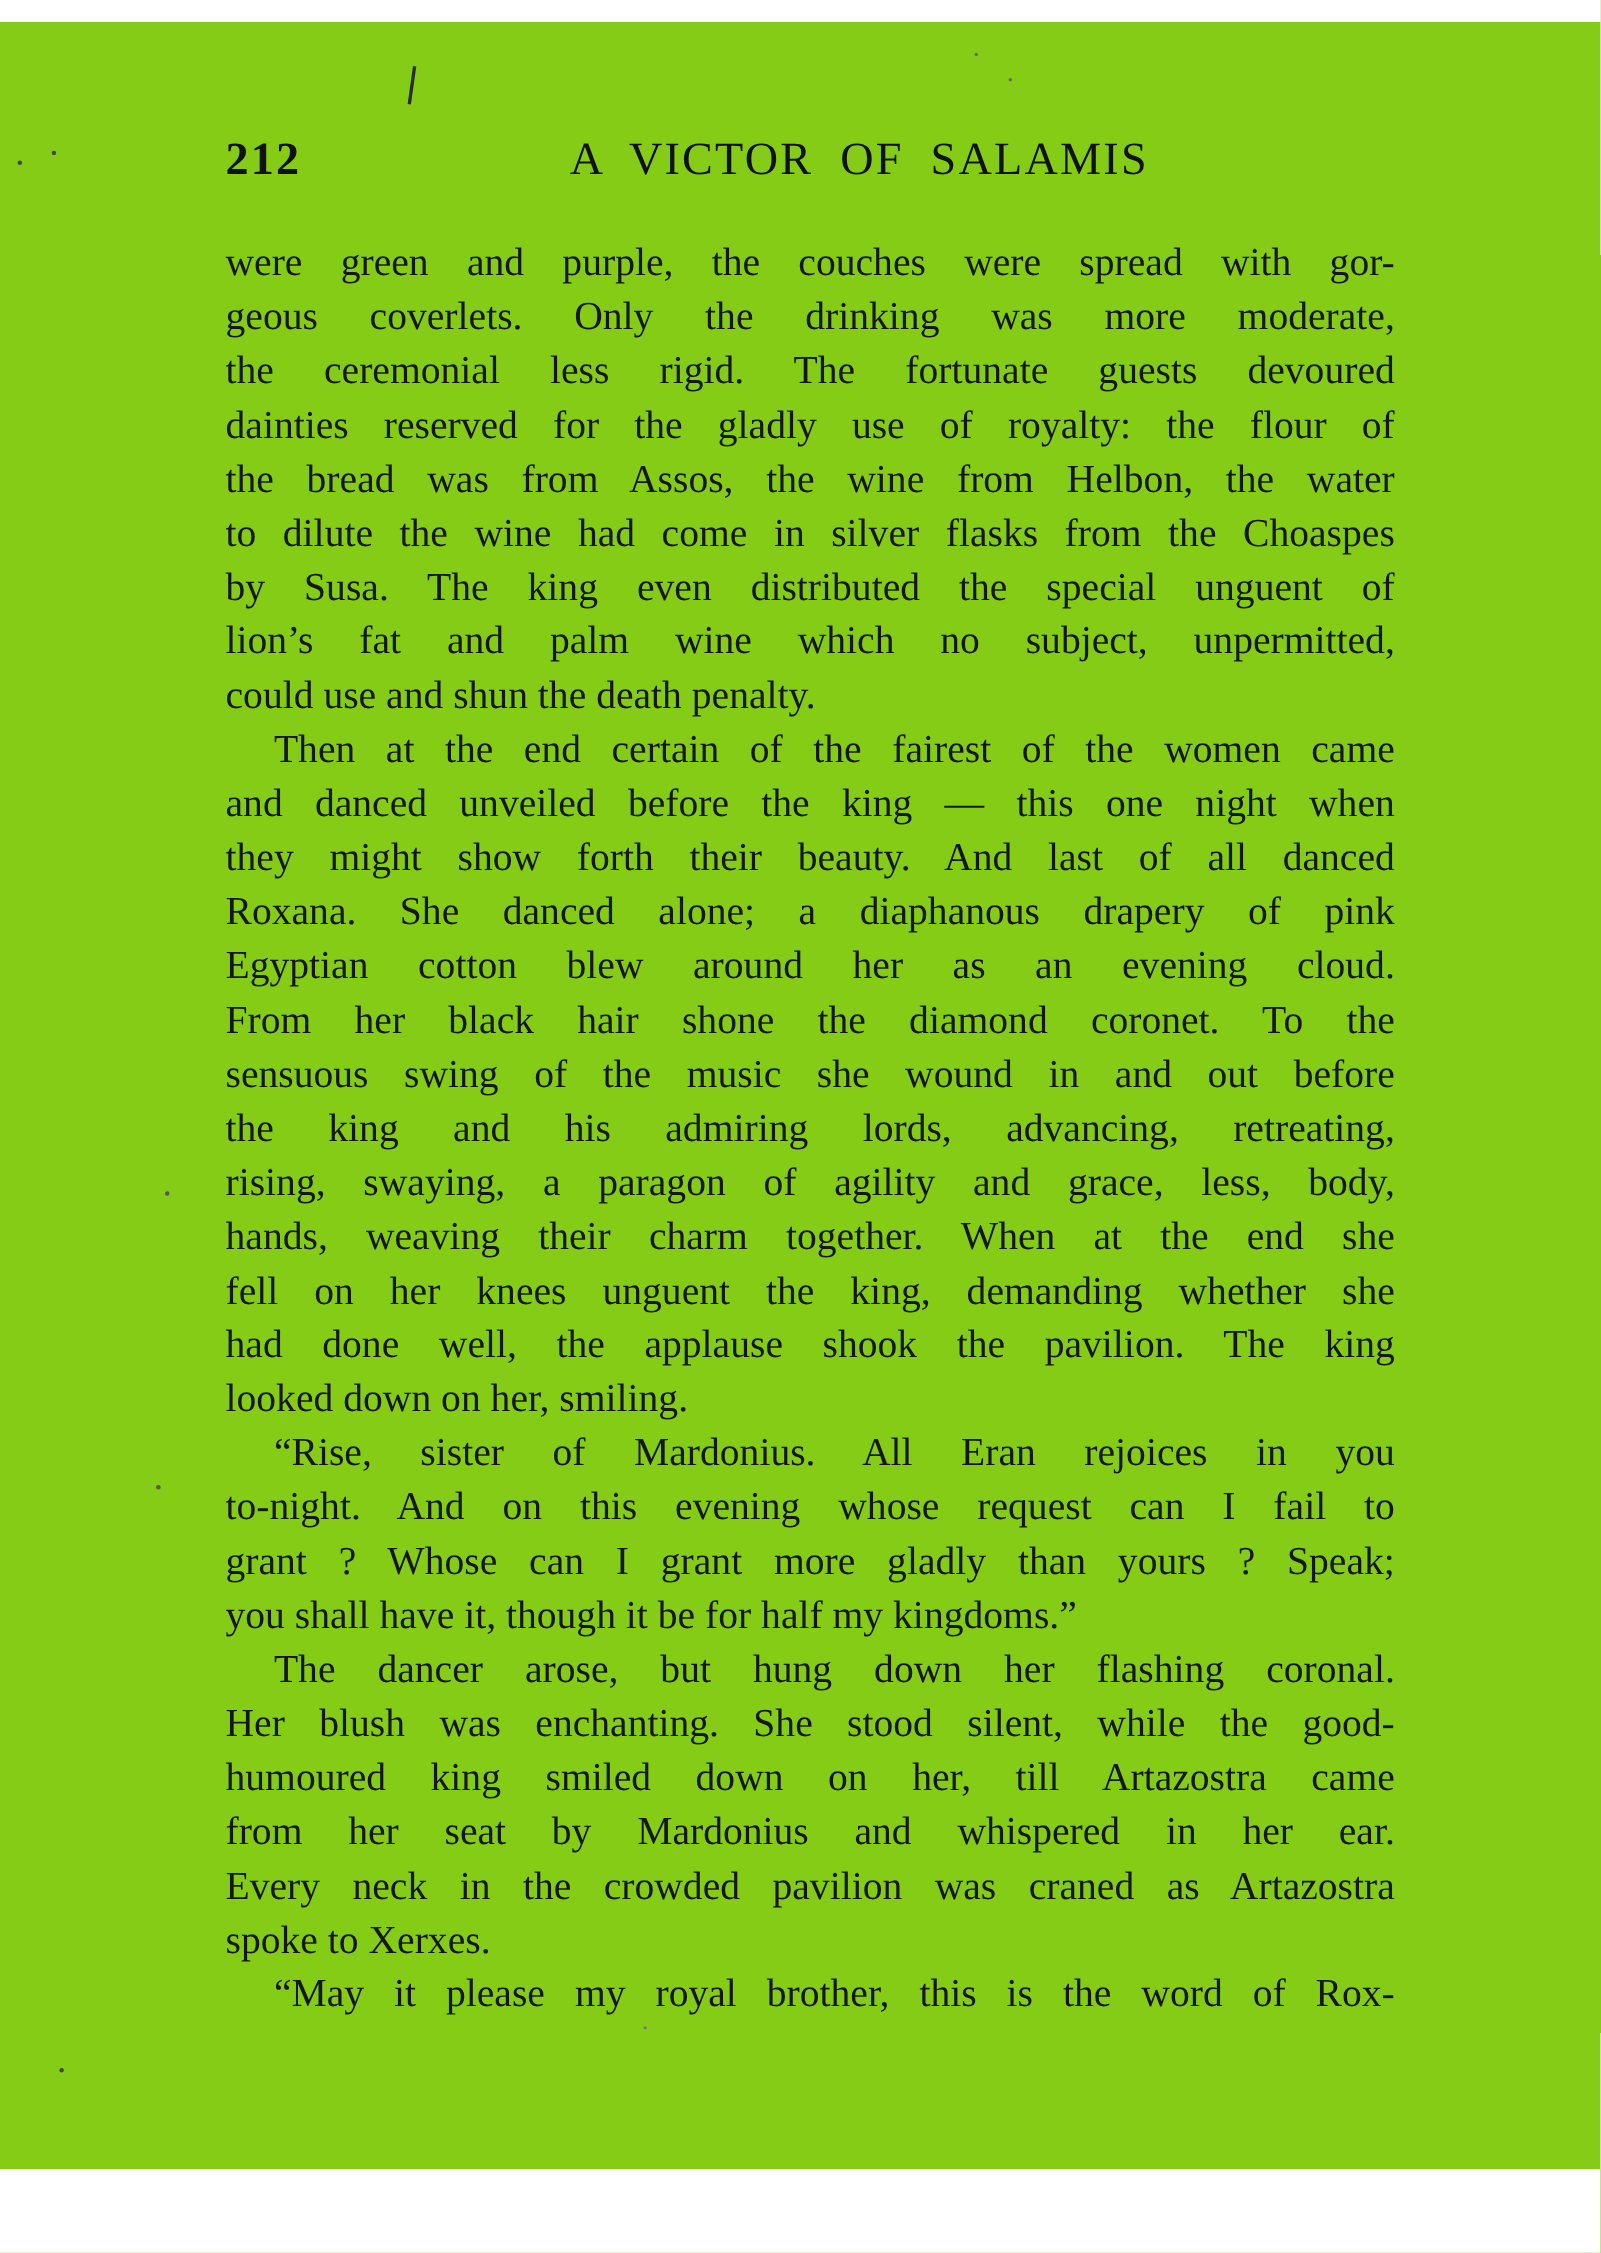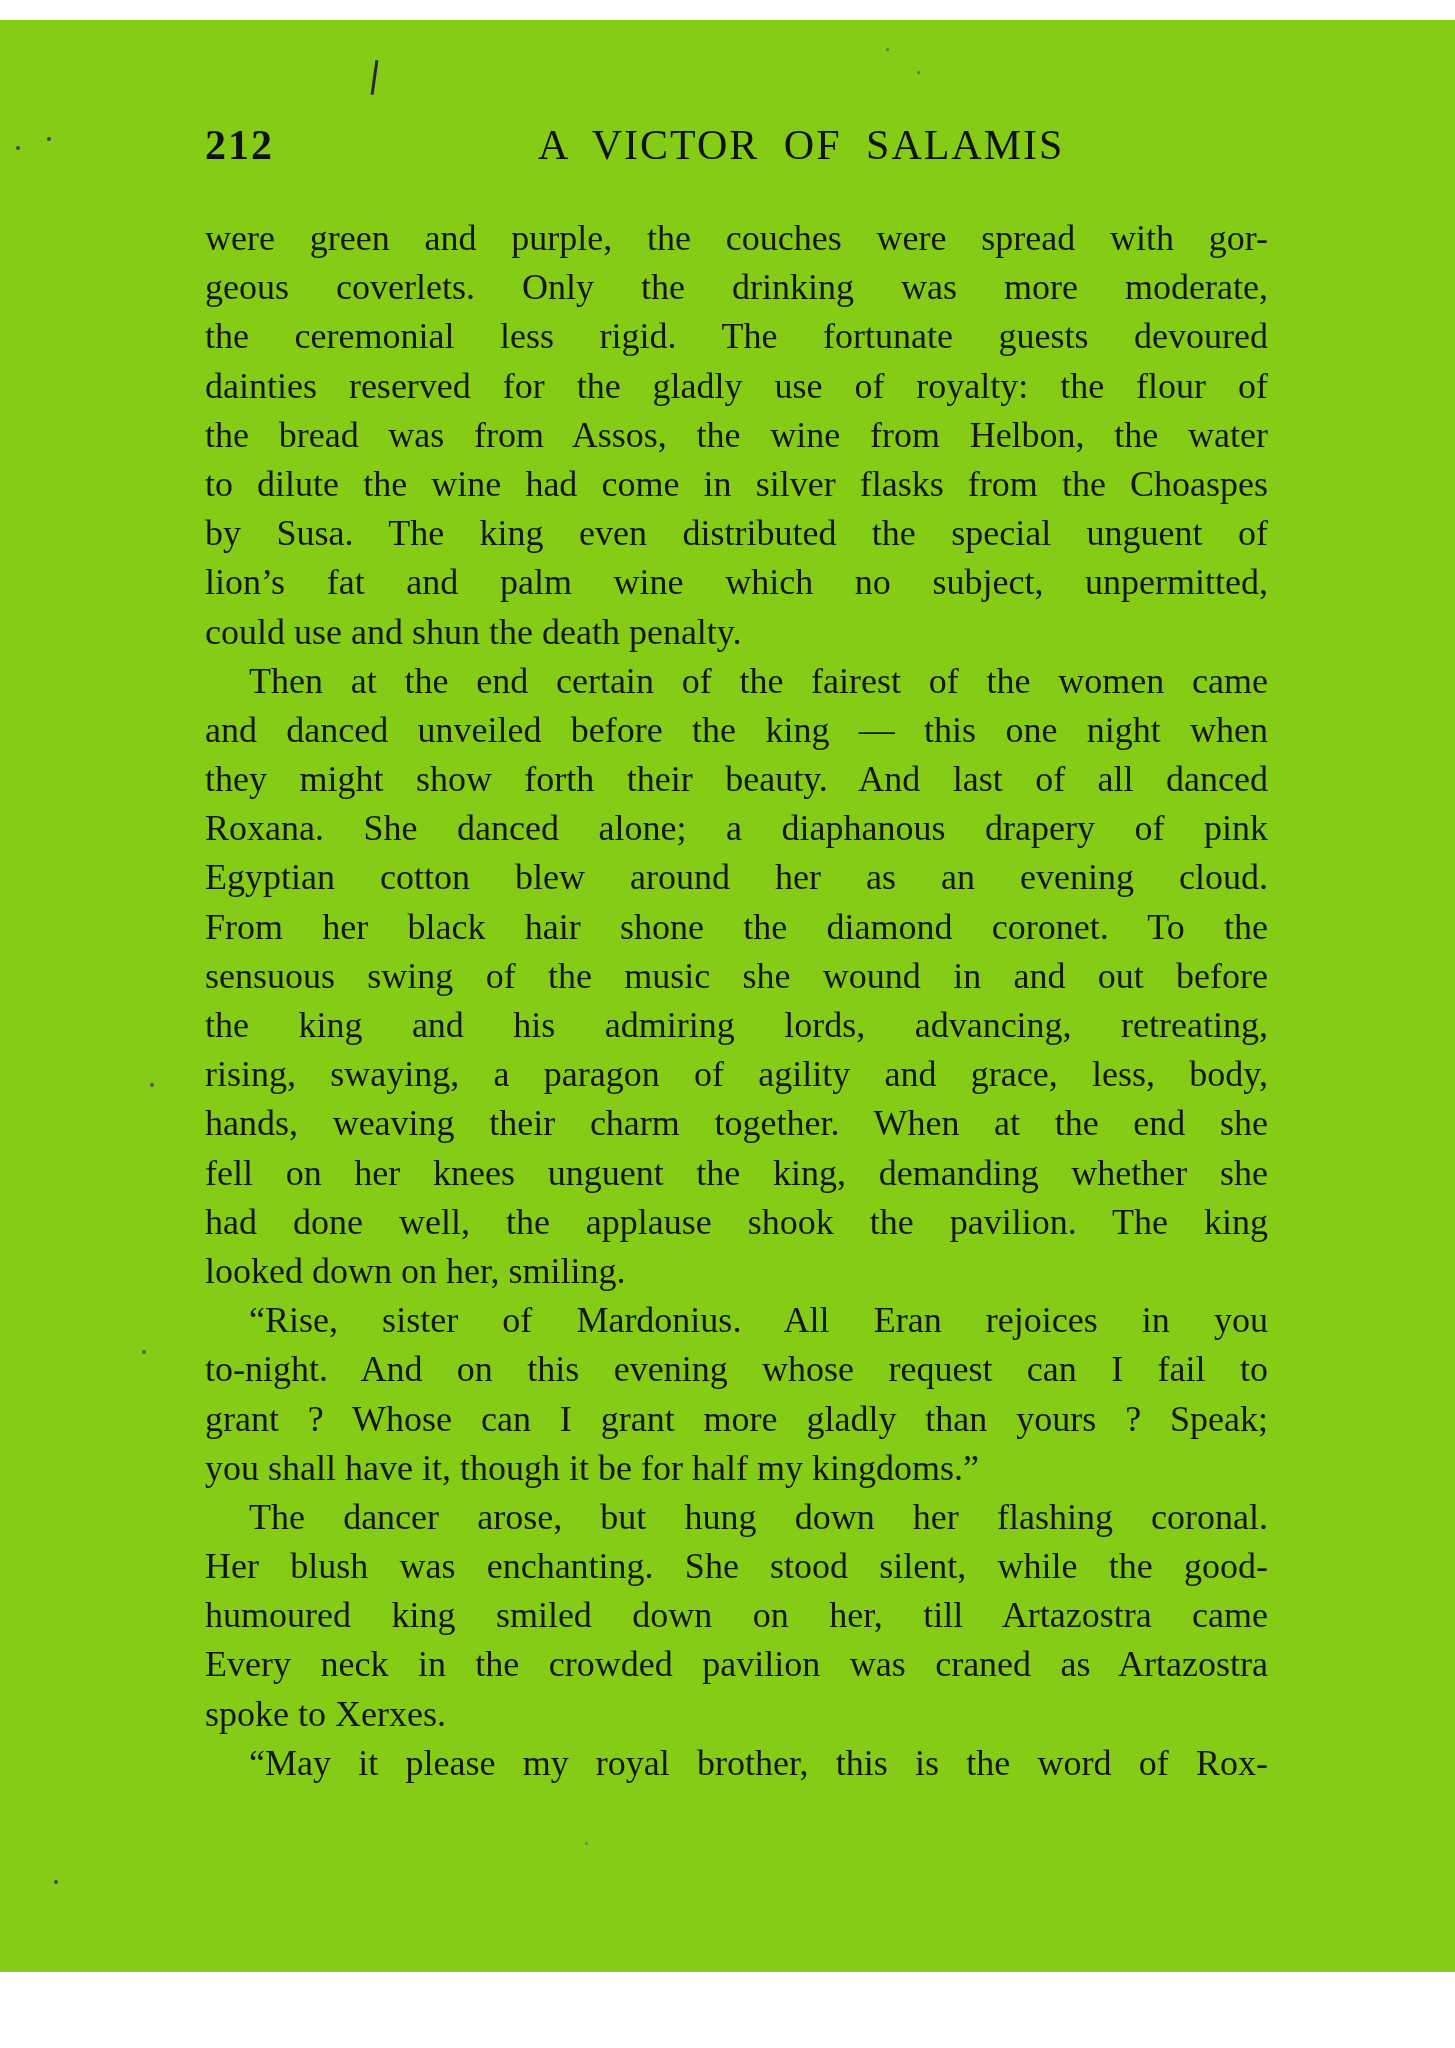--- a/index.html
+++ b/index.html
@@ -12,21 +12,21 @@
     color:#161616;
     margin-top:20px;
   }
   
   .page-number {
     position:absolute; left:205px; top:104px;
     font-size:42px; line-height:42px; letter-spacing:2px;
     font-weight:bold; color:#111;
   }
   .running-title {
-    position:absolute; left:538px; top:104px;
+    position:absolute; left:518px; top:104px;
     font-size:42px; line-height:42px;
     letter-spacing:2px; word-spacing:12px;
     color:#111; white-space:nowrap;
   }
   
   .body-text {
     position:absolute; left:205px; top:194px;
     width:1063px;
   }
   .line {
@@ -77,20 +77,21 @@
       <div class="line">fell on her knees unguent the king, demanding whether she</div>
       <div class="line">had done well, the applause shook the pavilion.  The king</div>
       <div class="line endpara">looked down on her, smiling.</div>
       <div class="line indent">“Rise, sister of Mardonius.  All Eran rejoices in you</div>
       <div class="line">to-night.  And on this evening whose request can I fail to</div>
       <div class="line">grant ?  Whose can I grant more gladly than yours ?  Speak;</div>
       <div class="line endpara">you shall have it, though it be for half my kingdoms.”</div>
       <div class="line indent">The dancer arose, but hung down her flashing coronal.</div>
       <div class="line">Her blush was enchanting.  She stood silent, while the good-</div>
       <div class="line">humoured king smiled down on her, till Artazostra came</div>
+      <div class="line">from her seat by Mardonius and whispered in her ear.</div>
       <div class="line">Every neck in the crowded pavilion was craned as Artazostra</div>
       <div class="line endpara">spoke to Xerxes.</div>
       <div class="line indent">“May it please my royal brother, this is the word of Rox-</div>
     </div>
 
   <div class="slash-mark"></div>
   <div class="speck" style="left:16px;  top:126px;  width:4px; height:4px; background:#444;"></div>
   <div class="speck" style="left:47px;  top:117px;  width:4px; height:4px; background:#444;"></div>
   <div class="speck" style="left:886px; top:28px;   width:3px; height:3px; background:#666;"></div>
   <div class="speck" style="left:917px; top:51px;   width:3px; height:3px; background:#666;"></div>

